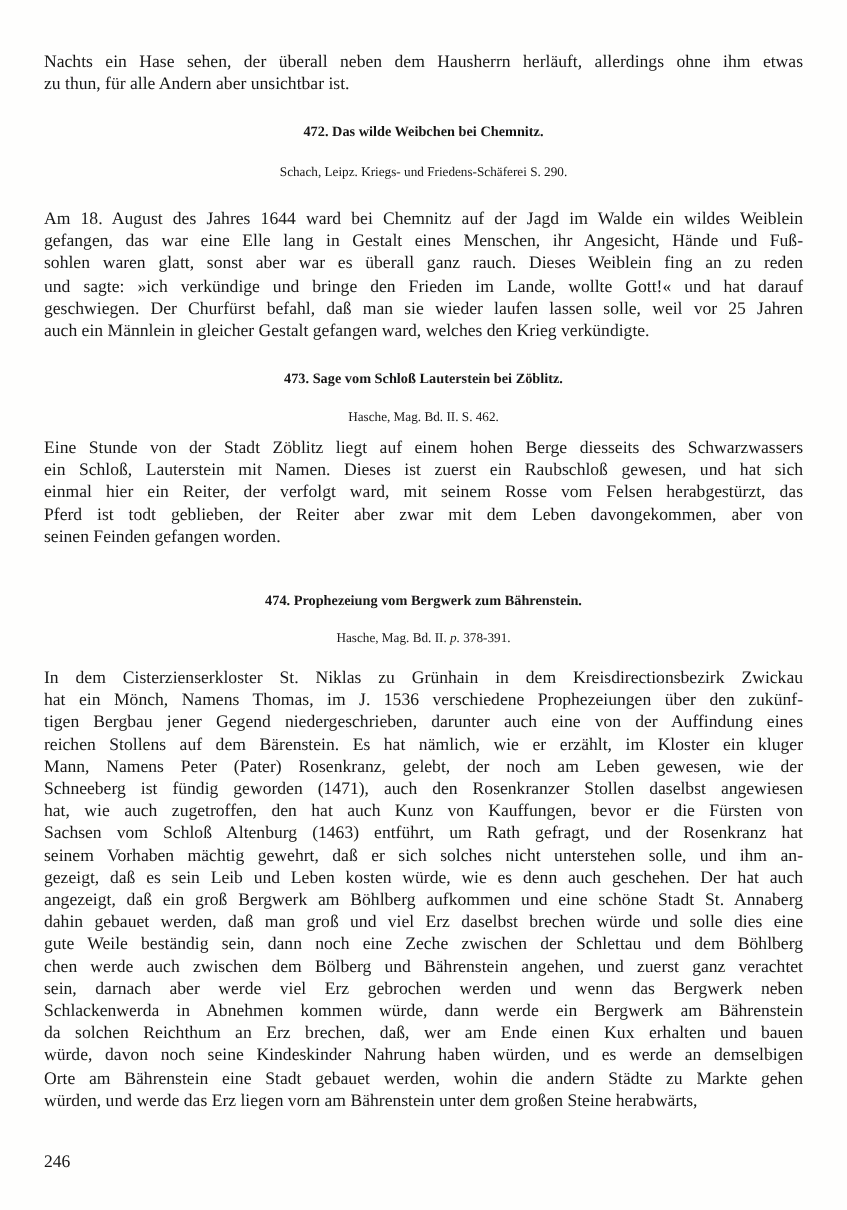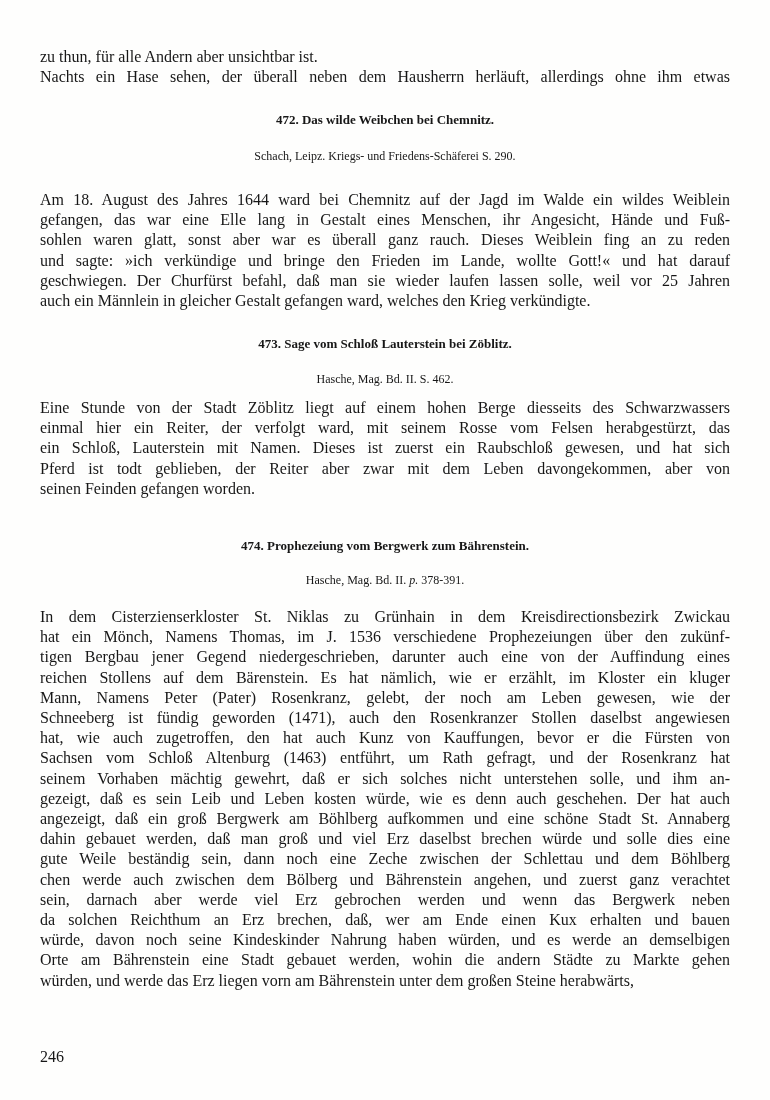--- a/index.html
+++ b/index.html
@@ -53,41 +53,41 @@
     font-size: 16px;
     line-height: 15px;
   }
 </style>
 </head>
 <body>
 
 <div class="page">
 
   <div class="block para" style="top:47px">
+      <div class="tline">Nachts ein Hase sehen, der überall neben dem Hausherrn herläuft, allerdings ohne ihm etwas</div>
       <div class="tline last">zu thun, für alle Andern aber unsichtbar ist.</div>
-      <div class="tline">Nachts ein Hase sehen, der überall neben dem Hausherrn herläuft, allerdings ohne ihm etwas</div>
     </div>
 
   <div class="block heading" style="top:110px">472. Das wilde Weibchen bei Chemnitz.</div>
   <div class="block source" style="top:147px"><span>Schach, Leipz. Kriegs- und Friedens-Schäferei S. 290.</span></div>
   <div class="block para" style="top:190px">
       <div class="tline">Am 18. August des Jahres 1644 ward bei Chemnitz auf der Jagd im Walde ein wildes Weiblein</div>
       <div class="tline">gefangen, das war eine Elle lang in Gestalt eines Menschen, ihr Angesicht, Hände und Fuß-</div>
       <div class="tline">sohlen waren glatt, sonst aber war es überall ganz rauch. Dieses Weiblein fing an zu reden</div>
       <div class="tline">und sagte: »ich verkündige und bringe den Frieden im Lande, wollte Gott!« und hat darauf</div>
       <div class="tline">geschwiegen. Der Churfürst befahl, daß man sie wieder laufen lassen solle, weil vor 25 Jahren</div>
       <div class="tline last">auch ein Männlein in gleicher Gestalt gefangen ward, welches den Krieg verkündigte.</div>
     </div>
 
   <div class="block heading" style="top:334px">473. Sage vom Schloß Lauterstein bei Zöblitz.</div>
   <div class="block source" style="top:370px"><span>Hasche, Mag. Bd. II. S. 462.</span></div>
   <div class="block para" style="top:398px">
       <div class="tline">Eine Stunde von der Stadt Zöblitz liegt auf einem hohen Berge diesseits des Schwarzwassers</div>
+      <div class="tline">ein Schloß, Lauterstein mit Namen. Dieses ist zuerst ein Raubschloß gewesen, und hat sich</div>
       <div class="tline">einmal hier ein Reiter, der verfolgt ward, mit seinem Rosse vom Felsen herabgestürzt, das</div>
-      <div class="tline">ein Schloß, Lauterstein mit Namen. Dieses ist zuerst ein Raubschloß gewesen, und hat sich</div>
       <div class="tline">Pferd ist todt geblieben, der Reiter aber zwar mit dem Leben davongekommen, aber von</div>
       <div class="tline last">seinen Feinden gefangen worden.</div>
     </div>
 
   <div class="block heading" style="top:536px">474. Prophezeiung vom Bergwerk zum Bährenstein.</div>
   <div class="block source" style="top:571px"><span>Hasche, Mag. Bd. II. </span><span class="it">p.</span><span> 378-391.</span></div>
   <div class="block para" style="top:607px">
       <div class="tline">In dem Cisterzienserkloster St. Niklas zu Grünhain in dem Kreisdirectionsbezirk Zwickau</div>
       <div class="tline">hat ein Mönch, Namens Thomas, im J. 1536 verschiedene Prophezeiungen über den zukünf-</div>
       <div class="tline">tigen Bergbau jener Gegend niedergeschrieben, darunter auch eine von der Auffindung eines</div>
@@ -96,20 +96,21 @@
       <div class="tline">Schneeberg ist fündig geworden (1471), auch den Rosenkranzer Stollen daselbst angewiesen</div>
       <div class="tline">hat, wie auch zugetroffen, den hat auch Kunz von Kauffungen, bevor er die Fürsten von</div>
       <div class="tline">Sachsen vom Schloß Altenburg (1463) entführt, um Rath gefragt, und der Rosenkranz hat</div>
       <div class="tline">seinem Vorhaben mächtig gewehrt, daß er sich solches nicht unterstehen solle, und ihm an-</div>
       <div class="tline">gezeigt, daß es sein Leib und Leben kosten würde, wie es denn auch geschehen. Der hat auch</div>
       <div class="tline">angezeigt, daß ein groß Bergwerk am Böhlberg aufkommen und eine schöne Stadt St. Annaberg</div>
       <div class="tline">dahin gebauet werden, daß man groß und viel Erz daselbst brechen würde und solle dies eine</div>
       <div class="tline">gute Weile beständig sein, dann noch eine Zeche zwischen der Schlettau und dem Böhlberg</div>
       <div class="tline">chen werde auch zwischen dem Bölberg und Bährenstein angehen, und zuerst ganz verachtet</div>
       <div class="tline">sein, darnach aber werde viel Erz gebrochen werden und wenn das Bergwerk neben</div>
+      <div class="tline">Schlackenwerda in Abnehmen kommen würde, dann werde ein Bergwerk am Bährenstein</div>
       <div class="tline">da solchen Reichthum an Erz brechen, daß, wer am Ende einen Kux erhalten und bauen</div>
       <div class="tline">würde, davon noch seine Kindeskinder Nahrung haben würden, und es werde an demselbigen</div>
       <div class="tline">Orte am Bährenstein eine Stadt gebauet werden, wohin die andern Städte zu Markte gehen</div>
       <div class="tline last">würden, und werde das Erz liegen vorn am Bährenstein unter dem großen Steine herabwärts,</div>
     </div>
 
   <div class="pageno">246</div>
 
 </div>
 

